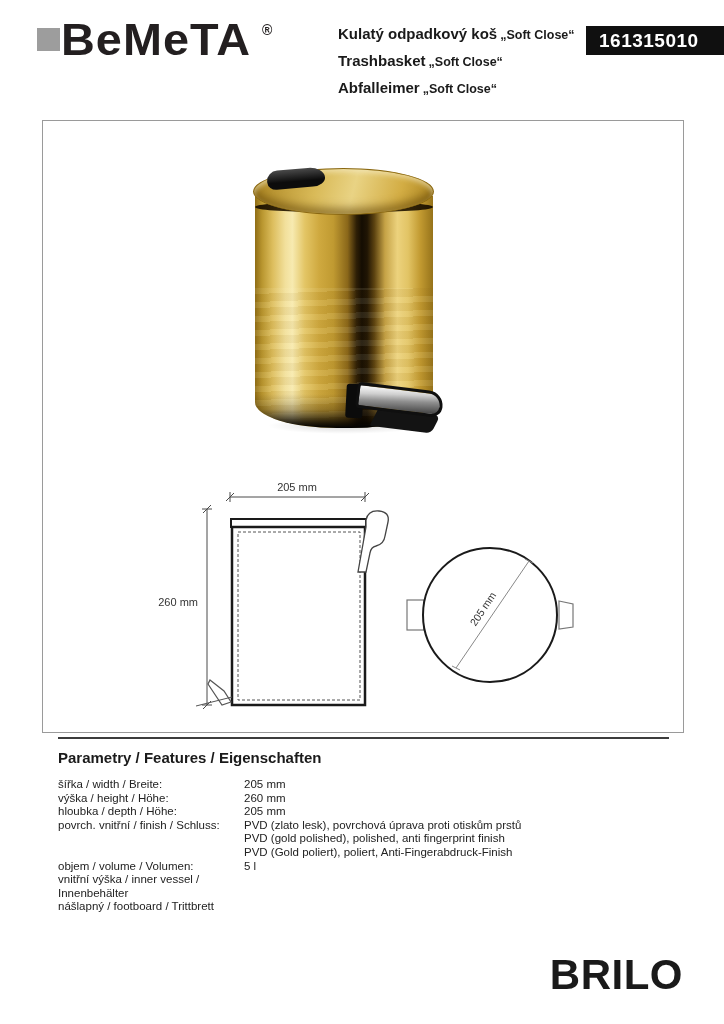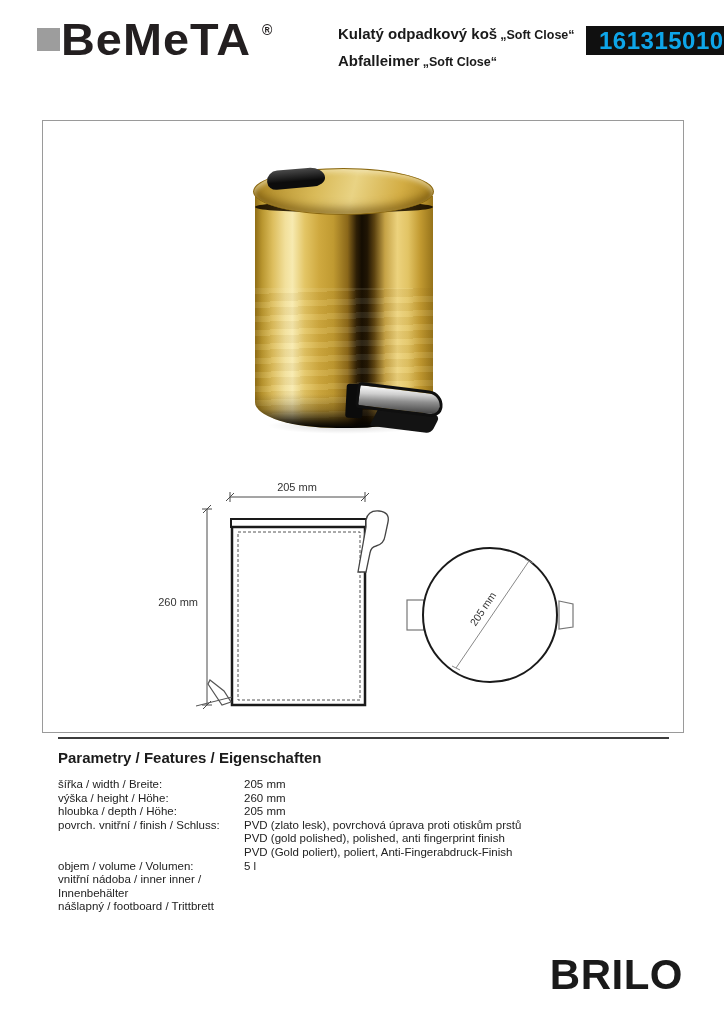--- a/index.html
+++ b/index.html
@@ -18,21 +18,21 @@
   }
   .logo-reg { position:absolute; left:262px; top:22px; font-size:14px; font-weight:bold; color:#231f20; }
 
   .titles { position:absolute; left:338px; top:21px; width:240px; }
   .title-line { font-weight:bold; line-height:25px; white-space:nowrap; }
   .title-main { font-size:15px; }
   .title-suffix { font-size:12.5px; margin-left:3px; }
 
   .code-box {
     position:absolute; left:586px; top:26px; width:138px; height:29px;
-    background:#101010; color:#0ea5e9; font-size:24px; font-weight:bold;
+    background:#101010; color:#ffffff; font-size:19px; font-weight:bold;
     line-height:29px; padding-left:13px; letter-spacing:0.5px;
   }
 
   
   .main-box {
     position:absolute; left:42px; top:120px; width:642px; height:613px;
     border:1px solid #9a9a9a; background:#ffffff;
   }
 
   
@@ -114,20 +114,21 @@
 </head>
 <body>
 
 <div>
   <div class="logo-square"></div>
   <div class="logo-text">BeMeTA</div>
   <div class="logo-reg">®</div>
 
   <div class="titles">
     <div class="title-line"><span class="title-main">Kulatý odpadkový koš</span><span class="title-suffix">„Soft Close“</span></div>
+    <div class="title-line"><span class="title-main">Trashbasket</span><span class="title-suffix">„Soft Close“</span></div>
     <div class="title-line"><span class="title-main">Abfalleimer</span><span class="title-suffix">„Soft Close“</span></div>
   </div>
 
   <div class="code-box">161315010</div>
 </div>
 
 <div class="main-box">
   <div class="divider"></div>
   <div class="params-heading">Parametry / Features / Eigenschaften</div>
 
@@ -154,21 +155,21 @@
       </div>
     <div class="param-row">
         <div class="param-label"></div>
         <div class="param-value">PVD (Gold poliert), poliert, Anti-Fingerabdruck-Finish</div>
       </div>
     <div class="param-row">
         <div class="param-label">objem / volume / Volumen:</div>
         <div class="param-value">5 l</div>
       </div>
     <div class="param-row">
-        <div class="param-label">vnitřní nádoba / inner inner / Innenbehälter</div>
+        <div class="param-label">vnitřní výška / inner vessel / Innenbehälter</div>
         <div class="param-value"></div>
       </div>
     <div class="param-row">
         <div class="param-label">nášlapný / footboard / Trittbrett</div>
         <div class="param-value"></div>
       </div>
   </div>
 </div>
 
 <div class="bin">

